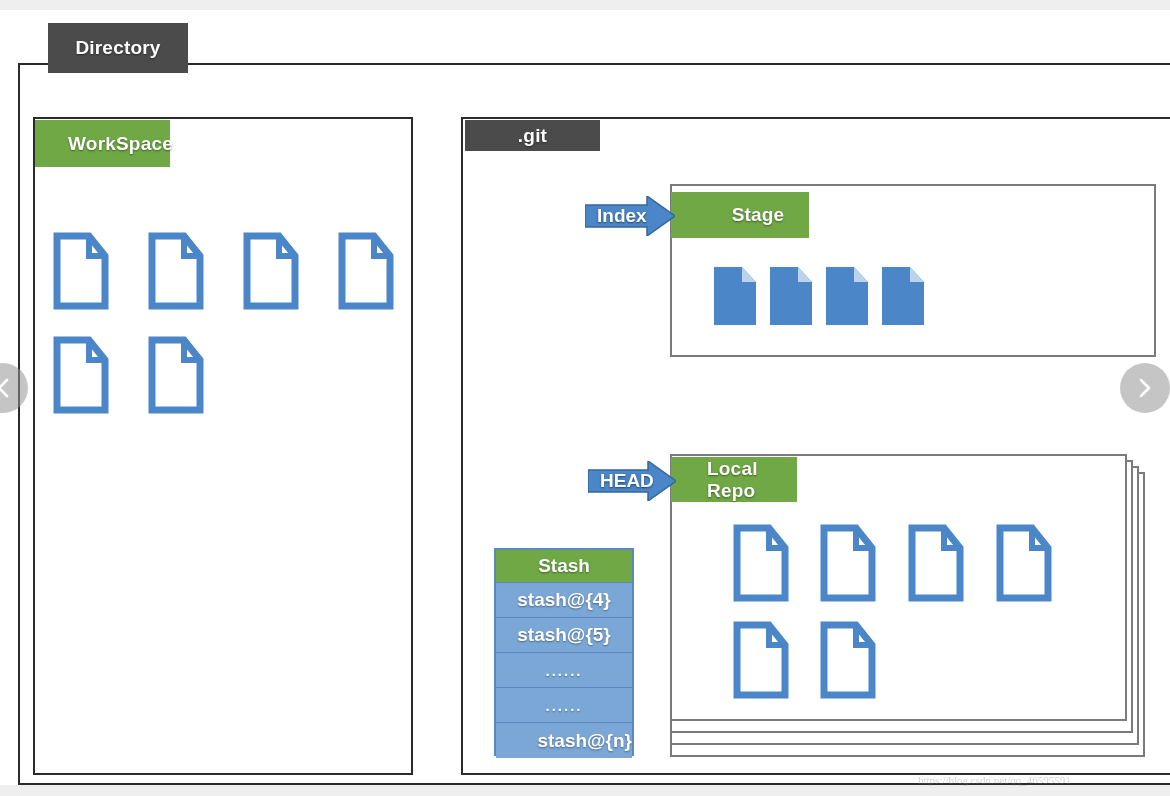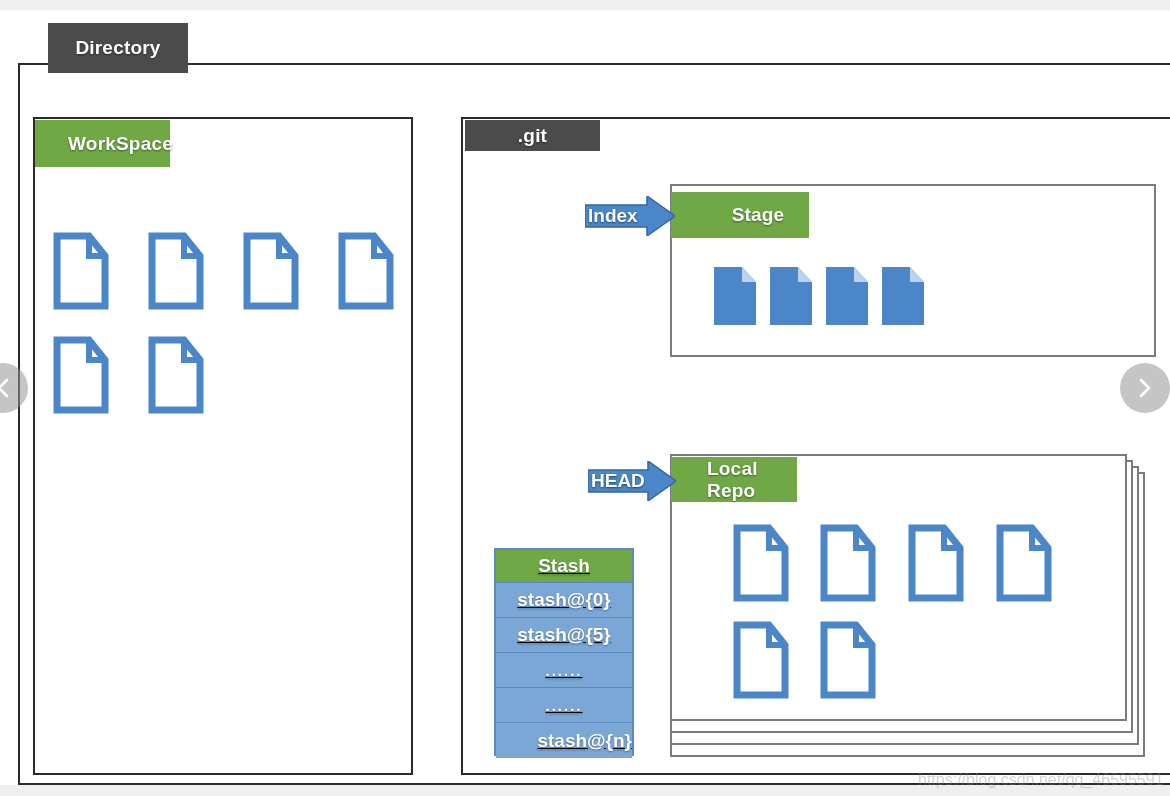--- a/index.html
+++ b/index.html
@@ -64,31 +64,30 @@
     align-items: center;
     color: #ffffff;
     font-weight: bold;
     font-size: 19px;
     text-shadow: 0 1px 2px rgba(0,0,0,.5);
   }
   .arrow svg { position: absolute; left: 0; top: 0; }
   .arrow .arrow-label {
     position: relative;
     z-index: 2;
-    padding-left: 3px;
+    padding-left: 12px;
   }
 
   
   .file-icon { position: absolute; }
 
   
   .stash-table {
     border: 2px solid #5b89bf;
     background: #737373;
-    text-decoration: underline;
   }
   .stash-row {
     display: flex;
     align-items: center;
     justify-content: center;
     color: #ffffff;
     font-weight: bold;
     font-size: 19px;
     text-shadow: 0 1px 2px rgba(0,0,0,.4);
     border-bottom: 1px solid #5b89bf;
@@ -106,23 +105,23 @@
     border-radius: 50%;
     background: rgba(150,150,150,.55);
     display: flex;
     align-items: center;
     justify-content: center;
   }
 
   
   .watermark {
     color: rgba(140,140,150,.38);
-    font-size: 16px;
+    font-size: 11px;
     white-space: nowrap;
-    font-family: Liberation Sans, sans-serif;
+    font-family: Liberation Serif, serif;
   }
 </style>
 </head>
 <body>
 
 <div id="canvas">
 
   <div class="abs stage-white"></div>
 
   <div class="abs panel" style="left:18px; top:63px; width:1160px; height:722px;"></div>
@@ -267,21 +266,21 @@
         <path d="M4 4 H36 L52 24 V74 H4 Z" fill="#ffffff" stroke="#4A86C8" stroke-width="7" stroke-linejoin="miter"></path>
         <path d="M36 4 V24 H52" fill="none" stroke="#4A86C8" stroke-width="6"></path>
       </svg>
   </div>
 
   <div class="abs stash-table" style="left:494px; top:548px; width:140px; height:208px;">
     <div class="stash-row stash-head" style="height:33px;">
       <span>Stash</span>
     </div>
     <div class="stash-row stash-body" style="height:35px;">
-      <span>stash@{0}</span>
+      <span>stash@{4}</span>
     </div>
     <div class="stash-row stash-body" style="height:35px;">
       <span>stash@{5}</span>
     </div>
     <div class="stash-row stash-body" style="height:35px;">
       <span class="stash-dots">......</span>
     </div>
     <div class="stash-row stash-body" style="height:35px;">
       <span class="stash-dots">......</span>
     </div>

